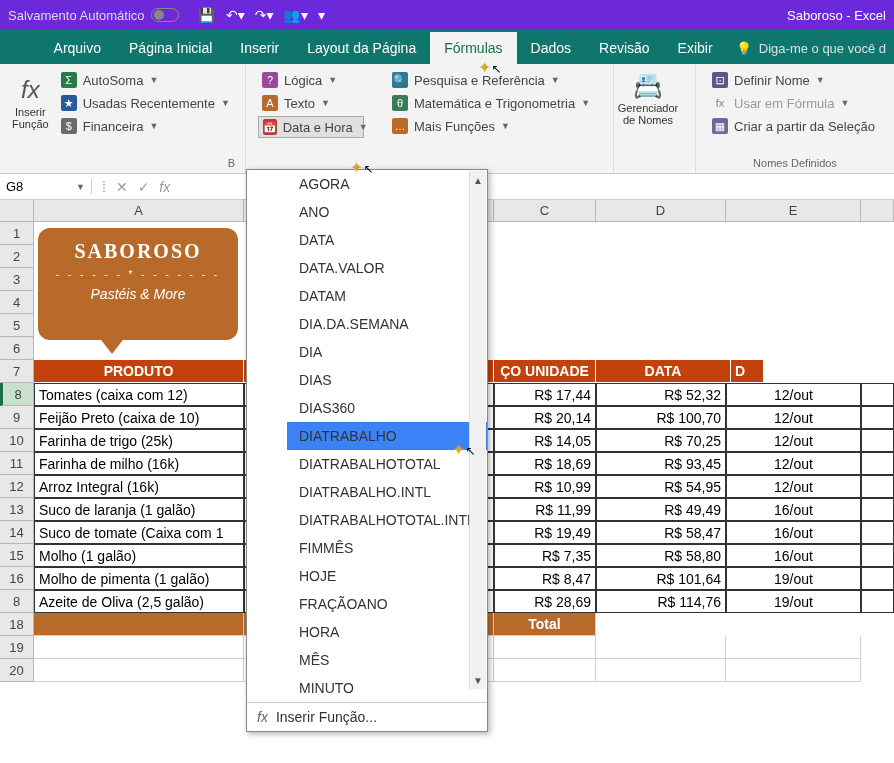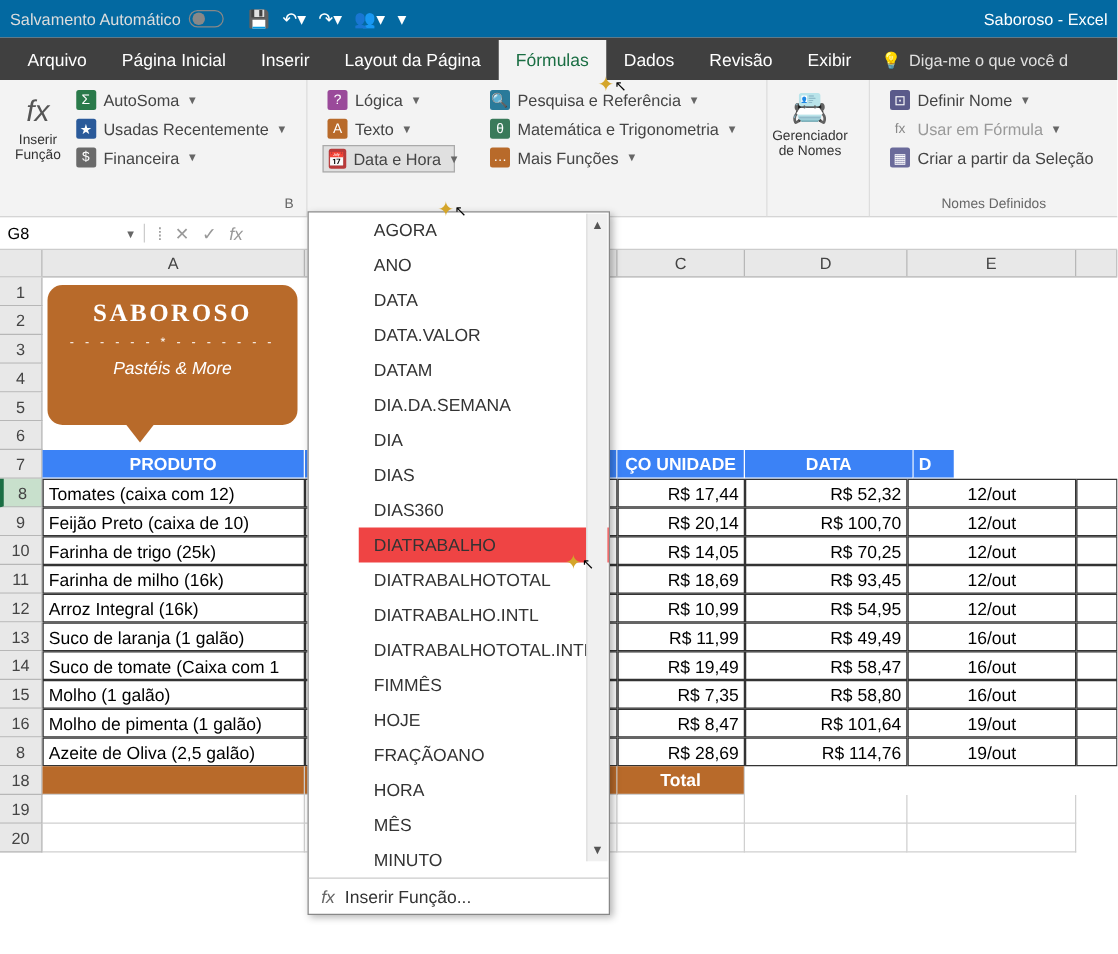--- a/index.html
+++ b/index.html
@@ -1,28 +1,28 @@
 <!DOCTYPE html>
 <html><head>
 <meta charset="utf-8">
 <style>
 * { margin: 0; padding: 0; box-sizing: border-box; font-family: "Segoe UI", Arial, sans-serif; }
 body { background: #fff; width: 894px; height: 763px; overflow: hidden; position: relative; }
 
 
-.title-bar { background: #0369a1; height: 30px; display: flex; align-items: center; padding: 0 8px; color: #ddd; font-size: 13px; }
+.title-bar { background: #6d28d9; height: 30px; display: flex; align-items: center; padding: 0 8px; color: #ddd; font-size: 13px; }
 .auto-save { display: flex; align-items: center; gap: 6px; }
 .toggle { width: 28px; height: 14px; border: 1px solid #888; border-radius: 7px; position: relative; }
 .toggle::after { content: ''; position: absolute; width: 10px; height: 10px; background: #888; border-radius: 50%; top: 1px; left: 2px; }
 .qat { display: flex; gap: 10px; margin-left: 20px; align-items: center; }
 .qat-icon { color: #fff; font-size: 14px; cursor: pointer; }
 .doc-title { margin-left: auto; color: #fff; font-size: 13px; }
 
 
-.ribbon-tabs { background: #404040; height: 34px; display: flex; align-items: flex-end; padding: 0 8px; }
+.ribbon-tabs { background: #0f766e; height: 34px; display: flex; align-items: flex-end; padding: 0 8px; justify-content: flex-end; }
 .ribbon-tab { color: #fff; padding: 8px 14px; font-size: 14px; cursor: pointer; }
 .ribbon-tab.active { background: #f3f3f3; color: #1a6e43; }
 .tell-me { margin-left: 10px; color: #e0e0e0; font-size: 13px; display: flex; align-items: center; gap: 6px; padding: 8px 0; }
 
 
 .ribbon { background: #f3f3f3; height: 110px; display: flex; border-bottom: 1px solid #ccc; }
 .ribbon-group { border-right: 1px solid #ddd; padding: 4px 8px; display: flex; flex-direction: column; }
 .group-btns { display: flex; }
 .big-btn { display: flex; flex-direction: column; align-items: center; justify-content: center; width: 52px; padding: 4px; cursor: pointer; font-size: 11px; text-align: center; color: #333; }
 .big-btn .icon { font-size: 24px; color: #555; margin-bottom: 2px; font-style: italic; }
@@ -41,21 +41,21 @@
 .ic-date { background: #b83a3a; }
 .ic-ref { background: #2a7a9a; }
 .ic-math { background: #3a7a5a; }
 .ic-more { background: #b86a2a; }
 .ic-def { background: #5a5a8a; }
 .ic-use { color: #888 !important; background: transparent; }
 .ic-create { background: #6a6a9a; }
 
 
 .formula-row { height: 26px; border-bottom: 1px solid #ccc; display: flex; align-items: center; background: #fff; }
-.name-box { width: 116px; border-right: 1px solid #ccc; padding: 0 6px; font-size: 13px; display: flex; align-items: center; justify-content: space-between; }
+.name-box { width: 92px; border-right: 1px solid #ccc; padding: 0 6px; font-size: 13px; display: flex; align-items: center; justify-content: space-between; }
 .name-box .dd { font-size: 9px; color: #666; }
 .fb-btns { display: flex; gap: 10px; padding: 0 10px; color: #999; font-size: 14px; }
 .formula-input { flex: 1; padding: 0 6px; font-size: 13px; }
 
 
 .col-headers { height: 22px; display: flex; background: #e8e8e8; border-bottom: 1px solid #b7b7b7; }
 .corner { width: 34px; border-right: 1px solid #b7b7b7; background: #e8e8e8; }
 .col-h { border-right: 1px solid #b7b7b7; display: flex; align-items: center; justify-content: center; font-size: 13px; color: #444; }
 .col-A { width: 210px; }
 .col-B { width: 250px; }
@@ -63,42 +63,42 @@
 .col-D { width: 130px; }
 .col-E { width: 135px; }
 .col-F { width: 33px; }
 
 
 .sheet { position: relative; }
 .row { display: flex; height: 23px; }
 .row-h { width: 34px; background: #e8e8e8; border-right: 1px solid #b7b7b7; border-bottom: 1px solid #b7b7b7; display: flex; align-items: center; justify-content: center; font-size: 13px; color: #444; }
 .row-h.sel { background: #c8e0cc; border-left: 3px solid #1a6e43; }
 .cell { border-right: 1px solid #d0d0d0; border-bottom: 1px solid #d0d0d0; font-size: 14px; display: flex; align-items: center; padding: 0 4px; overflow: hidden; white-space: nowrap; }
-.cell.hdr { background: #3b82f6; color: #fff; font-weight: bold; justify-content: center; border-right: 1px solid #fff; border-bottom: 1px solid #fff; }
+.cell.hdr { background: #c2410c; color: #fff; font-weight: bold; justify-content: center; border-right: 1px solid #fff; border-bottom: 1px solid #fff; }
 .cell.data { border: 1px solid #333; }
 .cell.right { justify-content: flex-end; }
 .cell.center { justify-content: center; }
 .cell.total { background: #b86a2a; color: #fff; font-weight: bold; justify-content: center; }
 
 
 .logo-box { position: absolute; left: 38px; top: 6px; width: 200px; height: 112px; background: #b86a2a; border-radius: 12px; color: #fff; text-align: center; padding: 8px; }
 .logo-box::after { content: ''; position: absolute; bottom: -14px; left: 60px; width: 0; height: 0; border-left: 14px solid transparent; border-right: 14px solid transparent; border-top: 18px solid #b86a2a; }
 .logo-title { font-size: 20px; font-weight: bold; letter-spacing: 2px; margin-top: 4px; font-family: Georgia, serif; }
 .logo-sep { letter-spacing: 3px; font-size: 10px; margin: 6px 0; }
 .logo-sub { font-size: 14px; font-style: italic; }
 
 
 .big-title { position: absolute; left: 250px; top: 30px; font-size: 22px; color: #333; }
 .sub-text { position: absolute; left: 250px; top: 62px; font-size: 14px; color: #666; }
 
 
 .dropdown { position: absolute; left: 246px; top: 169px; width: 242px; background: #fff; border: 1px solid #888; box-shadow: 2px 2px 6px rgba(0,0,0,0.3); z-index: 100; }
 .dd-list { position: relative; }
 .dd-item { padding: 6px 12px; font-size: 14px; color: #333; cursor: pointer; margin-left: 40px; }
-.dd-item.hover { background: #ef4444; }
+.dd-item.hover { background: #3b82f6; }
 .dd-scroll { position: absolute; right: 1px; top: 1px; width: 17px; height: 518px; background: #f0f0f0; border-left: 1px solid #ddd; }
 .dd-scroll .up, .dd-scroll .down { height: 18px; display: flex; align-items: center; justify-content: center; font-size: 10px; color: #555; }
 .dd-footer { border-top: 1px solid #ccc; padding: 6px 10px; font-size: 14px; color: #333; display: flex; align-items: center; gap: 8px; }
 .dd-footer .fx { font-style: italic; color: #666; }
 
 
 .sparkle { position: absolute; font-size: 16px; color: #d4a52a; z-index: 200; }
 </style>
 </head>
 <body>

